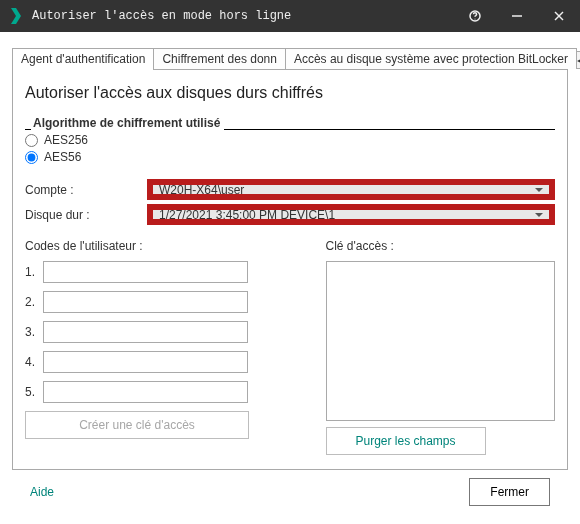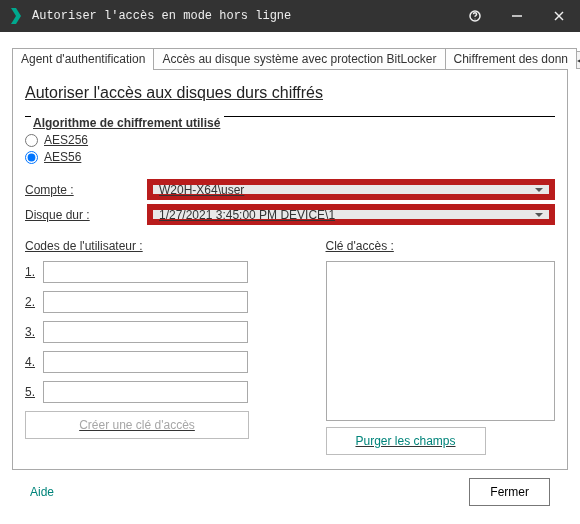--- a/index.html
+++ b/index.html
@@ -67,31 +67,30 @@
   border: 1px solid #a9a9a9;
   background: #f3f3f3;
   display: flex; align-items: center; justify-content: center;
   font-size: 8px;
   margin-left: -1px;
 }
 .tabpanel {
   border: 1px solid #a9a9a9;
   padding: 10px 12px 14px 12px;
   min-height: 400px;
-  text-decoration: underline;
 }
 .page-heading {
   font-size: 16px;
   font-weight: 400;
   color: #222;
   margin: 4px 0 14px 0;
 }
 .group-label-row {
   display: flex;
-  align-items: flex-start;
+  align-items: flex-end;
   margin-bottom: 0;
 }
 .group-label {
   font-weight: 700;
   font-size: 12px;
   white-space: nowrap;
   padding: 0 2px 0 0;
 }
 .group-line {
   flex: 1;
@@ -215,22 +214,22 @@
     <svg viewBox="0 0 12 12">
         <line x1="2" y1="2" x2="10" y2="10"></line>
         <line x1="10" y1="2" x2="2" y2="10"></line>
       </svg>
   </div>
 </div>
 
 <div class="container">
   <div class="tabstrip">
     <div class="tab active"><span>Agent d'authentification</span></div>
+    <div class="tab inactive"><span>Chiffrement des donn</span></div>
     <div class="tab inactive"><span>Accès au disque système avec protection BitLocker</span></div>
-    <div class="tab inactive"><span>Chiffrement des donn</span></div>
     <div class="tabscroll-btn">
         <span>◂</span>
       </div>
 
   </div>
 
   <div class="tabpanel">
     <div class="page-heading">Autoriser l'accès aux disques durs chiffrés</div>
 
     <div class="group-label-row">

